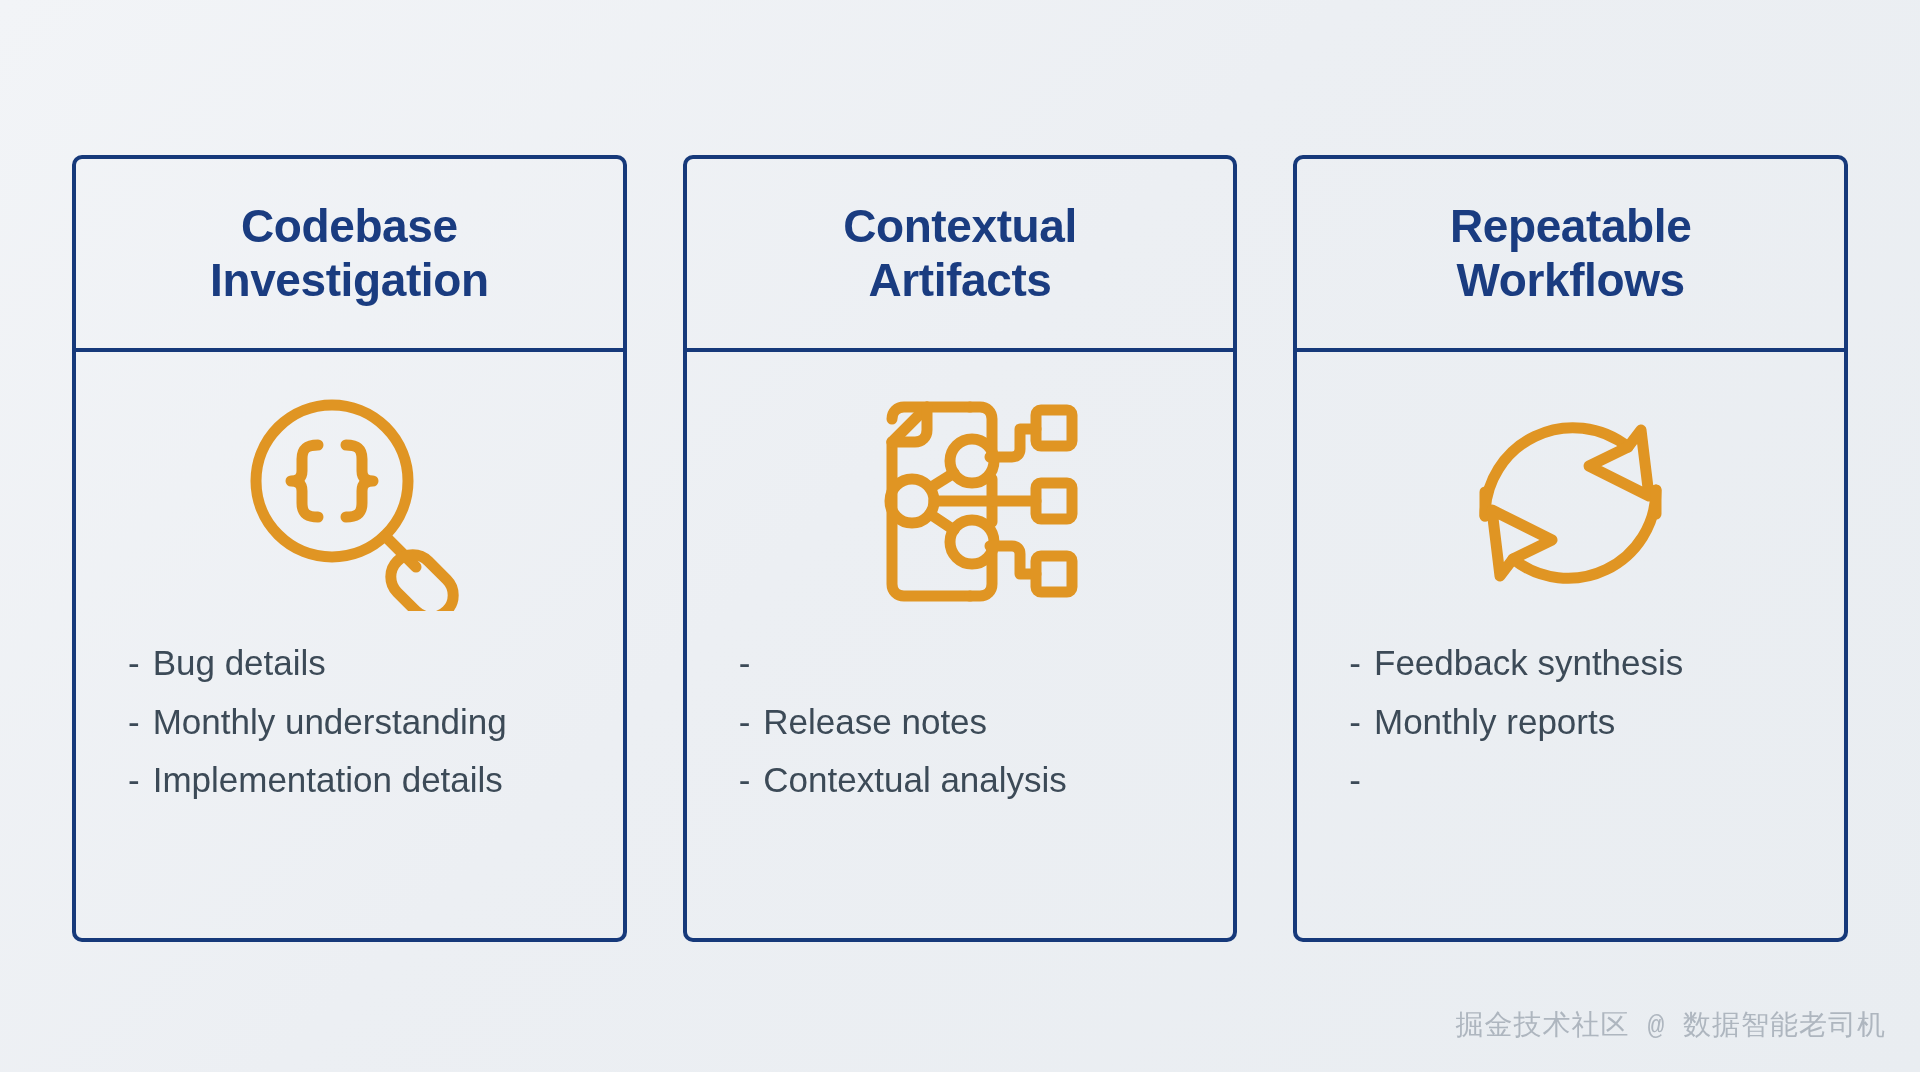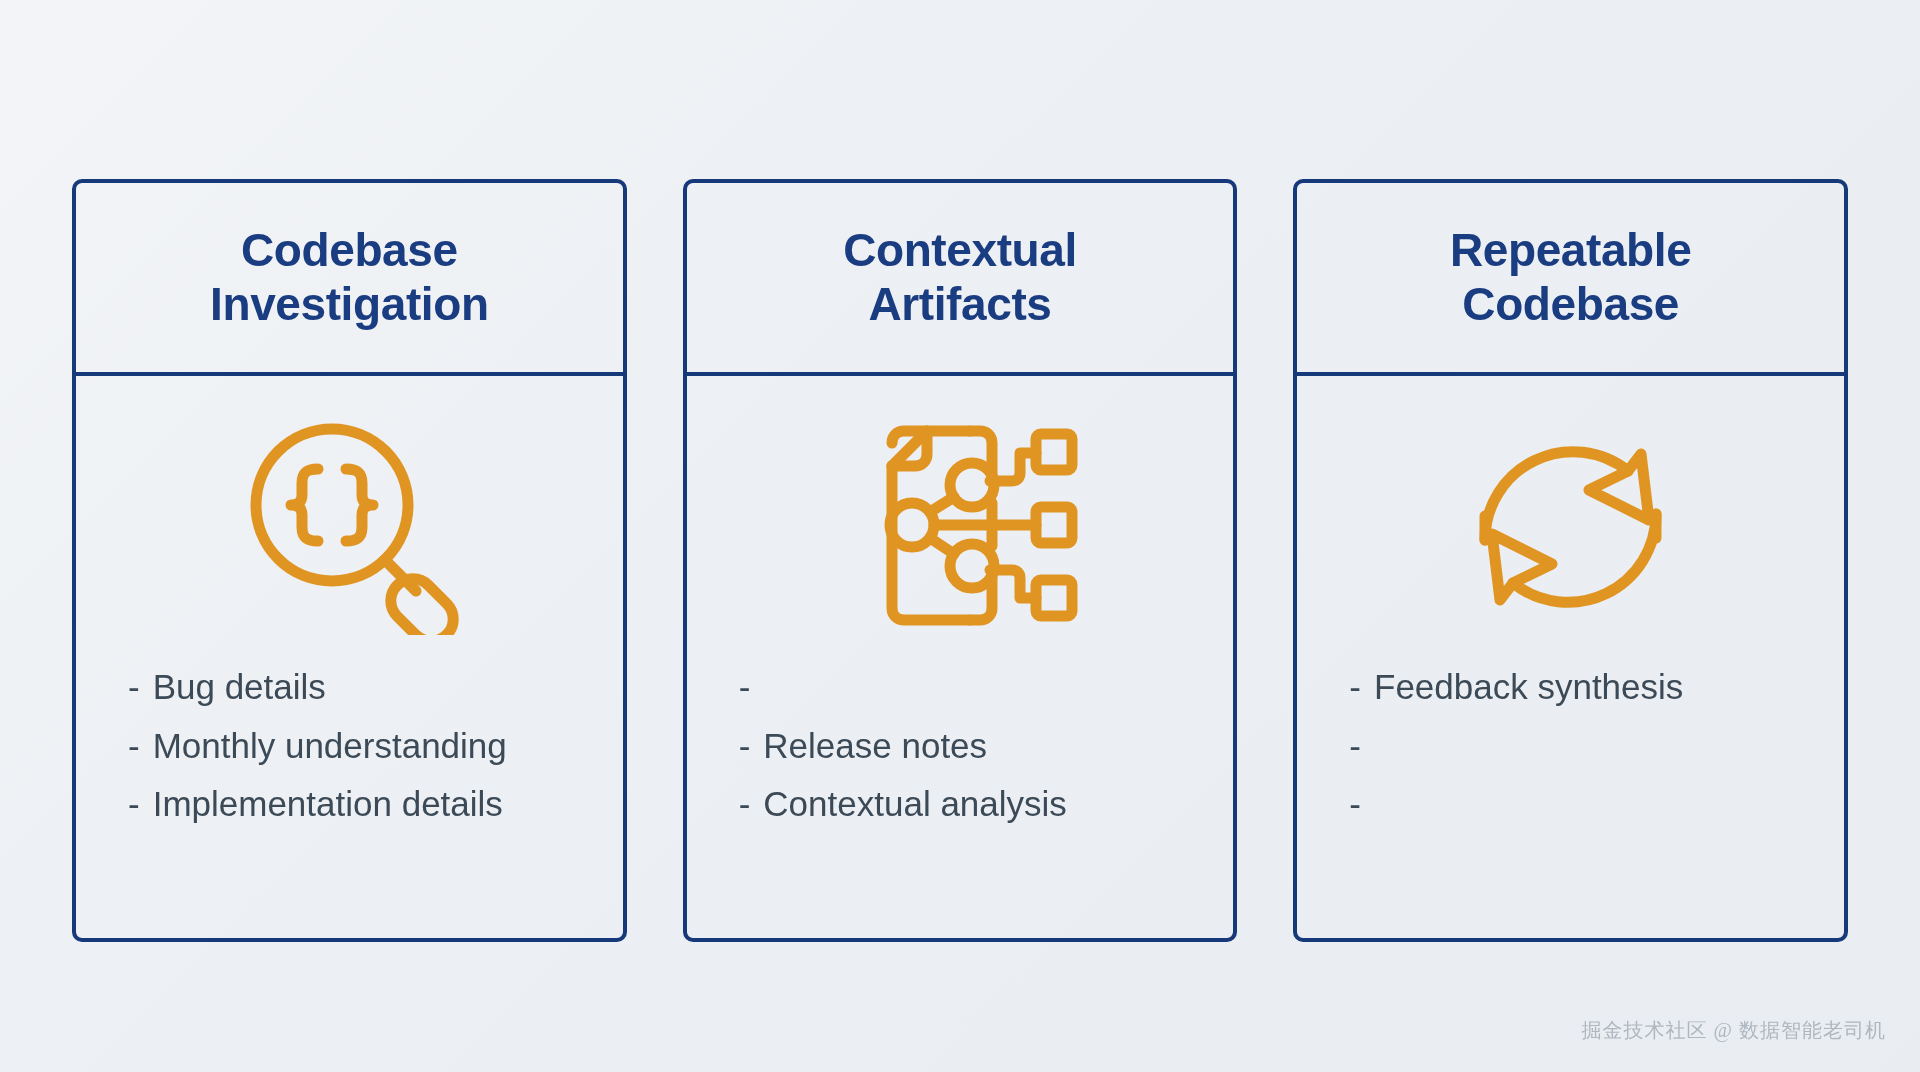--- a/index.html
+++ b/index.html
@@ -35,21 +35,20 @@
     gap: 56px;
   }
   .card {
     flex: 1 1 0;
     border: 4px solid #16397a;
     border-radius: 10px;
     background: transparent;
     display: flex;
     flex-direction: column;
     box-sizing: border-box;
-    margin-top: 24px;
   }
   .card-header {
     height: 193px;
     box-sizing: border-box;
     border-bottom: 4px solid #16397a;
     display: flex;
     align-items: center;
     justify-content: center;
     padding: 0 18px;
   }
@@ -99,24 +98,24 @@
     align-items: baseline;
   }
   .bullet .dash {
     margin-right: 13px;
   }
   .watermark {
     position: absolute;
     right: 34px;
     bottom: 28px;
     color: #aeb6bf;
-    font-size: 20px;
+    font-size: 28px;
     letter-spacing: 1px;
     white-space: nowrap;
-    font-family: Liberation Serif, serif;
+    font-family: Liberation Mono, monospace;
     text-align: right;
   }
 </style>
 </head>
 <body>
 
 <div class="bg-sheen"></div>
 
 <div class="board">
 
@@ -200,21 +199,21 @@
             <span class="dash">-</span>
             <span>Contextual analysis</span>
           </div>
         </div>
       </div>
     </div>
 
     <div class="card">
       <div class="card-header">
         <div class="card-title">Repeatable
-Codebase</div>
+Workflows</div>
       </div>
       <div class="card-body">
         <div class="icon-wrap">
           <svg width="215" height="215" viewBox="0 0 215 215" fill="none" stroke="#e09523" stroke-width="11" stroke-linecap="round" stroke-linejoin="round">
 
             <path d="M22 122 A88 88 0 0 1 165 53"></path>
             <path d="M22 122 L22 98"></path>
             <path d="M165 53 L126 72 L186 102 L178 36 Z"></path>
 
             <path d="M193 96 A88 88 0 0 1 50 165"></path>
@@ -222,20 +221,21 @@
             <path d="M50 165 L89 146 L29 116 L37 182 Z"></path>
           </svg>
         </div>
         <div class="bullets">
           <div class="bullet">
             <span class="dash">-</span>
             <span>Feedback synthesis</span>
           </div>
           <div class="bullet">
             <span class="dash">-</span>
+            <span>Monthly reports</span>
           </div>
           <div class="bullet">
             <span class="dash">-</span>
           </div>
         </div>
       </div>
     </div>
 
   </div>
 

